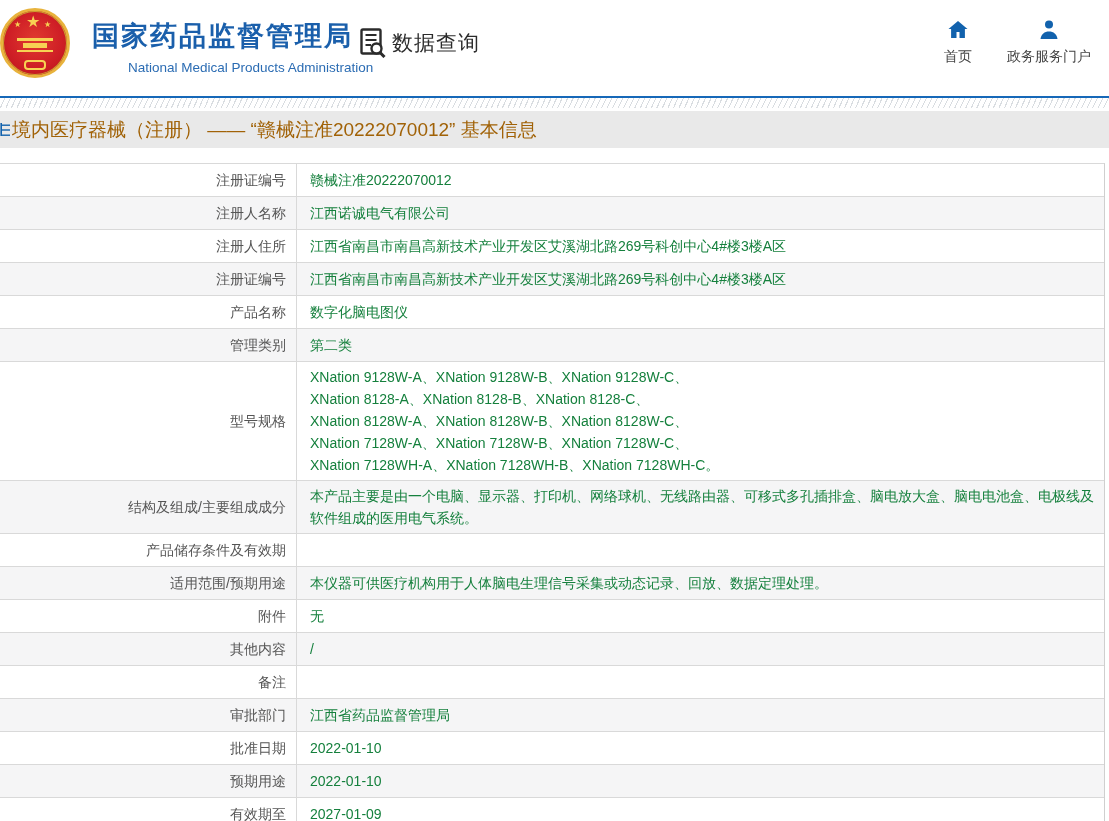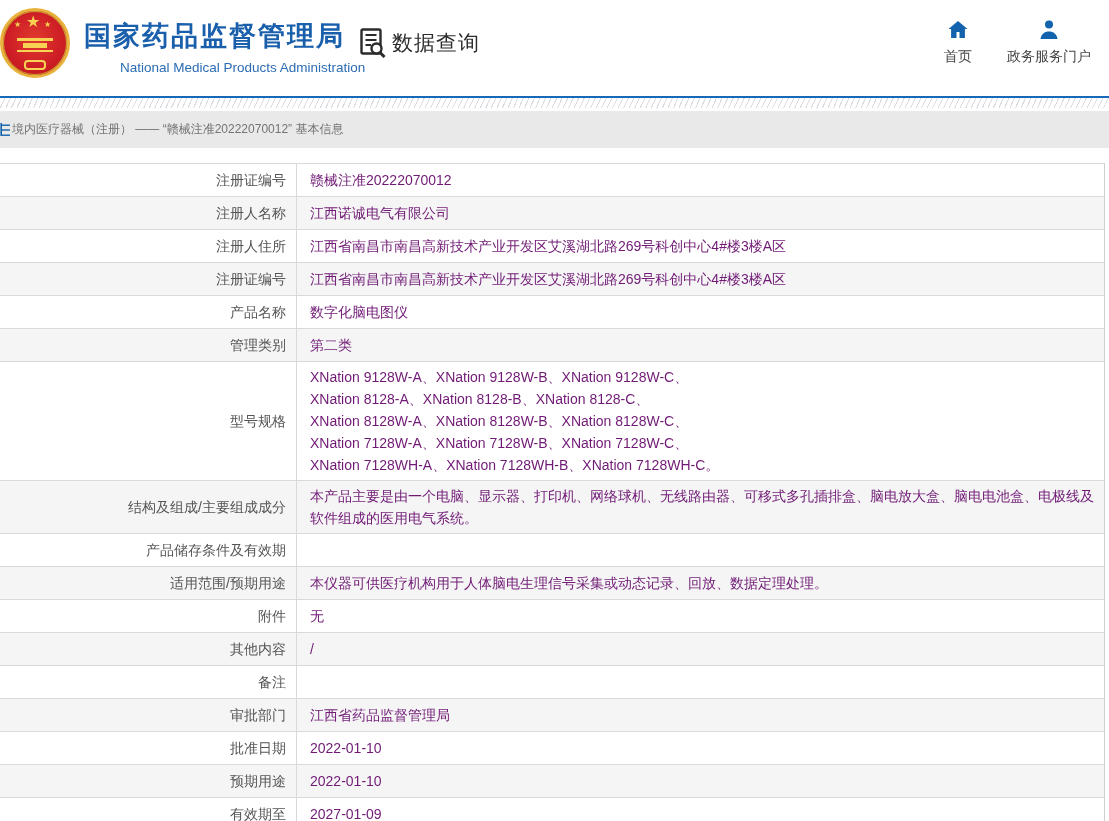--- a/index.html
+++ b/index.html
@@ -13,21 +13,21 @@
     background:radial-gradient(circle at 50% 45%, #e03a2f 0%, #cf1f26 55%, #b71218 100%);
     border:3px solid #e8b33c; box-shadow:0 0 0 1px #caa22f inset; }
   .emblem .star-big { position:absolute; left:26px; top:6px; color:#f7d253; font-size:16px; line-height:16px; }
   .emblem .star-s1 { position:absolute; left:14px; top:12px; color:#f7d253; font-size:8px; }
   .emblem .star-s2 { position:absolute; left:44px; top:12px; color:#f7d253; font-size:8px; }
   .emblem .gate { position:absolute; left:17px; top:30px; width:36px; height:14px;
     border-top:3px solid #f7d253; border-bottom:2px solid #f7d253; }
   .emblem .gate:before { content:""; position:absolute; left:6px; top:2px; width:24px; height:5px; background:#f7d253; }
   .emblem .gear { position:absolute; left:24px; top:52px; width:22px; height:10px;
     border:2px solid #f7d253; border-radius:4px; }
-  .org-names { position:absolute; left:84px; top:18px; }
+  .org-names { position:absolute; left:92px; top:18px; }
   .org-cn { color:#1a5fab; font-size:27px; font-weight:bold; letter-spacing:2px; }
   .org-en { color:#2b6cb3; font-size:13.5px; margin-top:6px;margin-left:36px; }
 
   .data-query { position:absolute; left:360px; top:28px; display:flex; align-items:center; cursor:pointer; }
   .dq-icon { width:26px; height:30px; margin-right:6px; }
   .dq-label { color:#2b2b2b; font-size:21px; letter-spacing:1px; }
 
   .top-nav { position:absolute; right:18px; top:18px; display:flex; gap:35px; }
   .nav-item { display:flex; flex-direction:column; align-items:center; cursor:pointer; }
   .nav-icon { color:#1262ad; font-size:22px; line-height:24px; height:26px; }
@@ -37,32 +37,32 @@
   
   .blue-line { height:2px; background:#1668b8; }
   .hatch { height:10px;
     background:repeating-linear-gradient(115deg,#ffffff 0px,#ffffff 4px,#d9dde1 4px,#d9dde1 5px); }
   .gap-sm { height:3px; background:#fff; }
 
   
   .crumb-bar { height:37px; background:#e9e9e9; display:flex; align-items:center; overflow:hidden; }
   .crumb-inner { display:flex; align-items:center; margin-left:0; }
   .clipped-glyph { width:10px; height:17px; margin-right:2px; flex:0 0 auto; }
-  .crumb-text { color:#737373; font-size:12px; white-space:nowrap; }
+  .crumb-text { color:#a16207; font-size:19px; white-space:nowrap; }
 
   .gap-md { height:15px; background:#fff; }
 
   
   .info-table { border-top:1px solid #d9d9d9; border-right:1px solid #cfcfcf; width:1105px; }
   .row { display:flex; border-bottom:1px solid #d9d9d9; background:#fff; }
   .row:nth-child(even) { background:#f5f5f6; }
   .cell-label { width:297px; flex:0 0 297px; display:flex; align-items:center; justify-content:flex-end;
     padding:4px 10px 4px 0; border-right:1px solid #d9d9d9; color:#555; font-size:14px; min-height:32px;
     text-align:center; line-height:20px; }
-  .cell-value { flex:1; display:flex; align-items:center; padding:4px 10px 4px 13px; color:#701a75;
+  .cell-value { flex:1; display:flex; align-items:center; padding:4px 10px 4px 13px; color:#15803d;
     font-size:14px; line-height:22px; min-height:32px; white-space:pre-line; }
 </style>
 </head>
 <body>
 
 <div class="header">
   <div class="emblem">
     <div class="disc"></div>
     <div class="star-big">★</div>
     <div class="star-s1">★</div>

